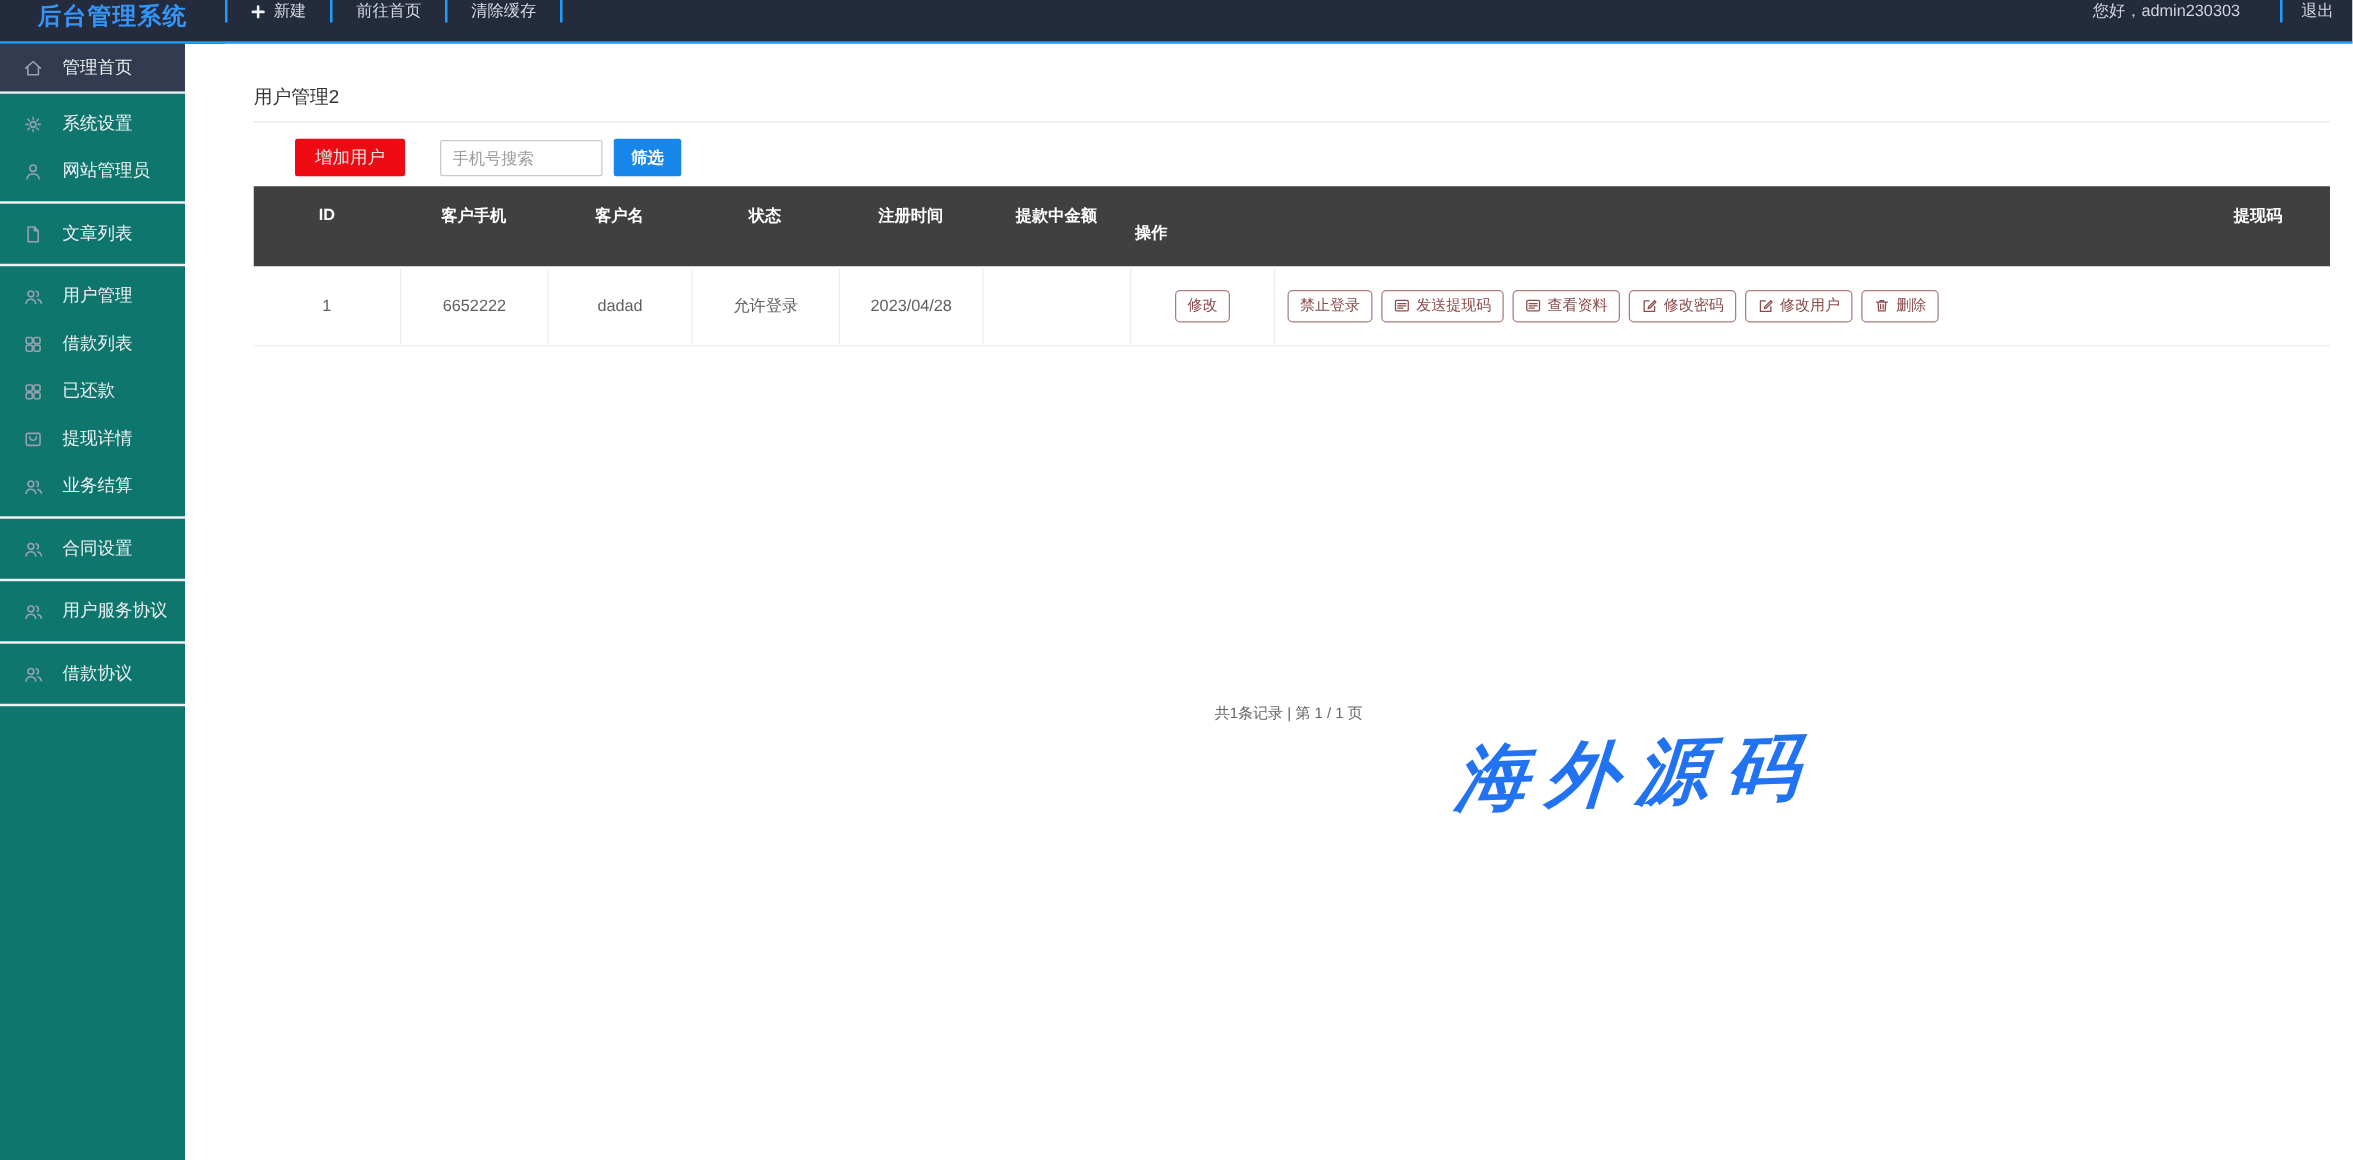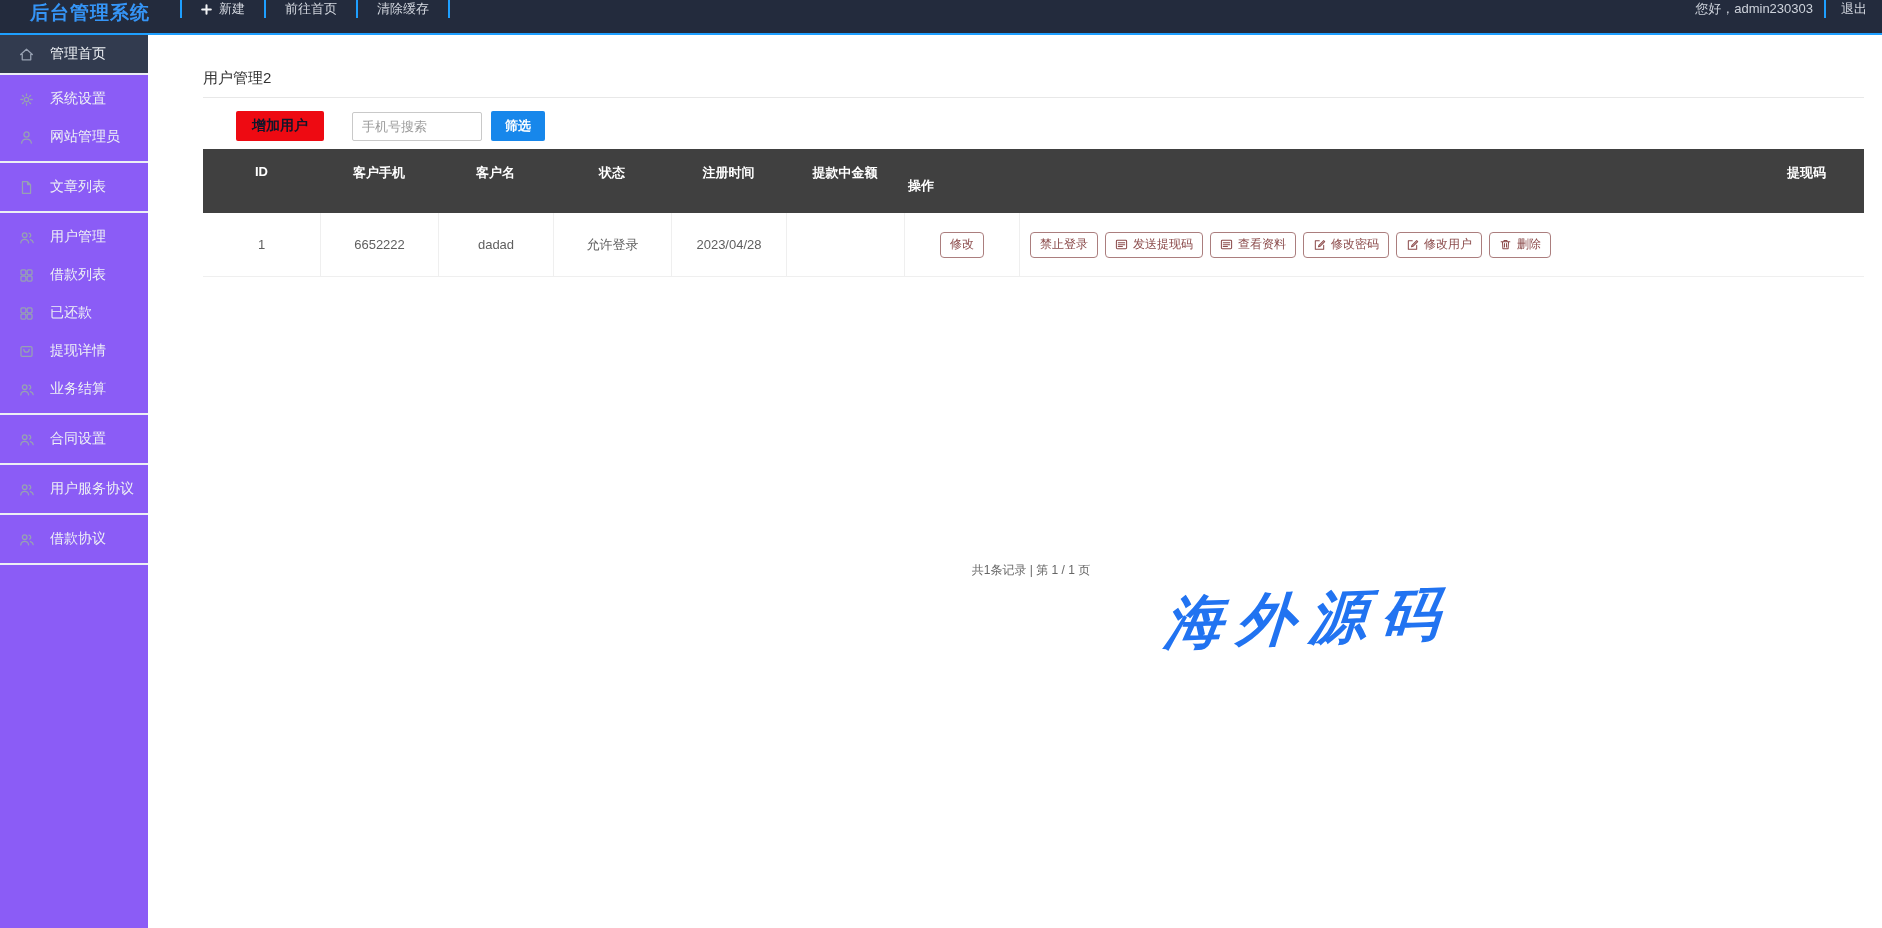--- a/index.html
+++ b/index.html
@@ -34,35 +34,35 @@
     padding: 0 19px;
     gap: 7px;
     border-left: 2px solid #1e9fff;
     cursor: pointer;
     font-size: 13px;
     color: #d4d8e0;
   }
   .topnav .nav-item:last-child { border-right: 2px solid #1e9fff; }
   .nicon { display: flex; align-items: center; color: #f2f3f5; }
   .top-right { margin-left: auto; display: flex; align-items: stretch; }
-  .greeting { display: flex; align-items: center; padding-right: 11px; color: #ced3dc; }
+  .greeting { display: flex; align-items: center; padding-right: 32px; color: #ced3dc; }
   .logout {
     border-left: 2px solid #1e9fff;
     display: flex; align-items: center;
     padding: 0 15px;
     cursor: pointer;
     color: #d4d8e0;
   }
 
   
   .sidebar {
     position: absolute;
     left: 0; top: 35px; bottom: 0;
     width: 148px;
-    background: #8b5cf6;
+    background: #0f766e;
   }
   .side-group { border-bottom: 2px solid #ecEFf4; padding: 5px 0; }
   .side-group.first { padding: 0; }
   .side-item {
     height: 38px;
     display: flex; align-items: center;
     padding-left: 17px;
     gap: 15px;
     color: #eef1f5;
     font-size: 14px;
@@ -78,24 +78,24 @@
     position: absolute;
     left: 180px; top: 35px; right: 0; bottom: 0;
     background: #fff;
     padding: 26px 18px 0 23px;
   }
   .page-title { font-size: 15px; color: #333; margin-top: 7px; line-height: 20px; }
   .title-divider { border-top: 1px solid #e8e8e8; margin-top: 9px; }
 
   .toolbar { margin-top: 13px; display: flex; align-items: center; padding-left: 33px; }
   .btn-add {
-    background: #ee0a12; color: #0f172a;
+    background: #ee0a12; color: #e5e5e5;
     border: none; border-radius: 2px;
     height: 30px; padding: 0 16px;
-    font-size: 14px; font-weight: bold;
+    font-size: 14px; font-weight: normal;
     font-family: inherit;
     cursor: pointer;
   }
   .search-input {
     margin-left: 28px;
     width: 130px; height: 29px;
     border: 1px solid #c9c9c9; border-radius: 2px;
     padding: 0 9px;
     font-size: 13px; color: #0369a1;
     font-family: inherit;

